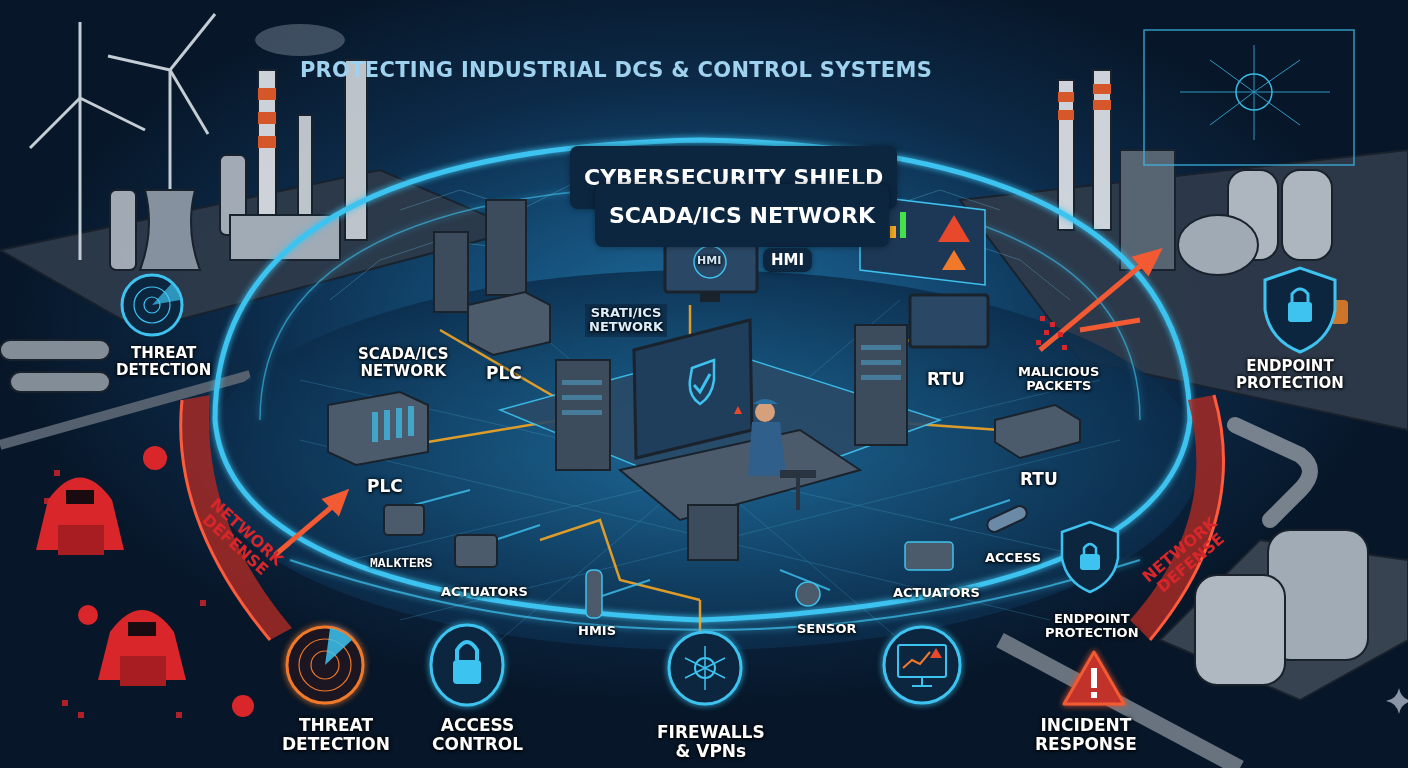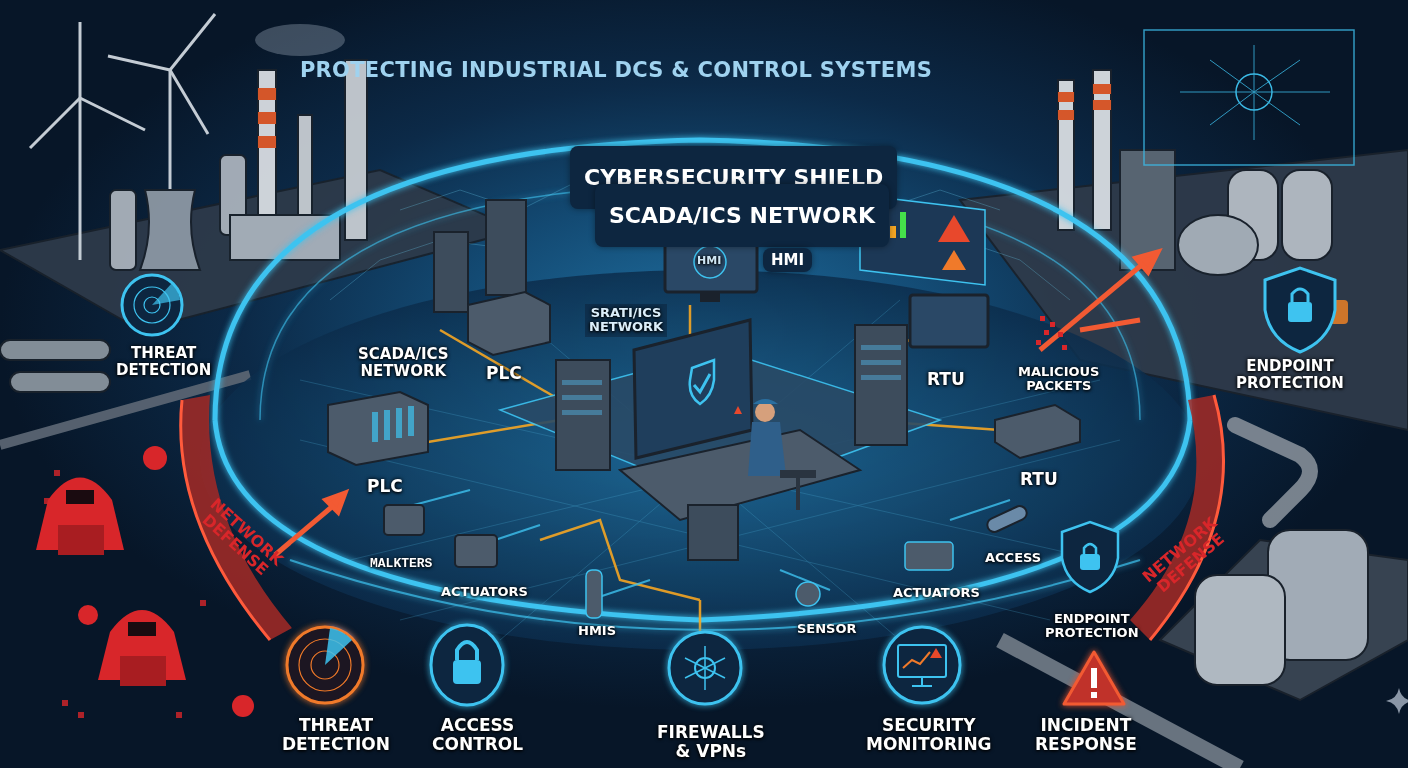--- a/index.html
+++ b/index.html
@@ -386,24 +386,20 @@
     <div>DETECTION</div>
   </div>
   <div class="lbl s17" style="left:432px;top:716px;">
     <div>ACCESS</div>
     <div>CONTROL</div>
   </div>
   <div class="lbl s17" style="left:657px;top:723px;">
     <div>FIREWALLS</div>
     <div>&amp; VPNs</div>
   </div>
-  <div class="lbl s17" style="left:866px;top:716px;">
-    <div>SECURITY</div>
-    <div>MONITORING</div>
-  </div>
   <div class="lbl s17" style="left:1035px;top:716px;">
     <div>INCIDENT</div>
     <div>RESPONSE</div>
   </div>
 
   <svg class="watermark" viewBox="0 0 26 26">
     <path d="M13,0 Q15,11 26,13 Q15,15 13,26 Q11,15 0,13 Q11,11 13,0 Z" fill="#8a96a6"></path>
   </svg>
 </div>
 

